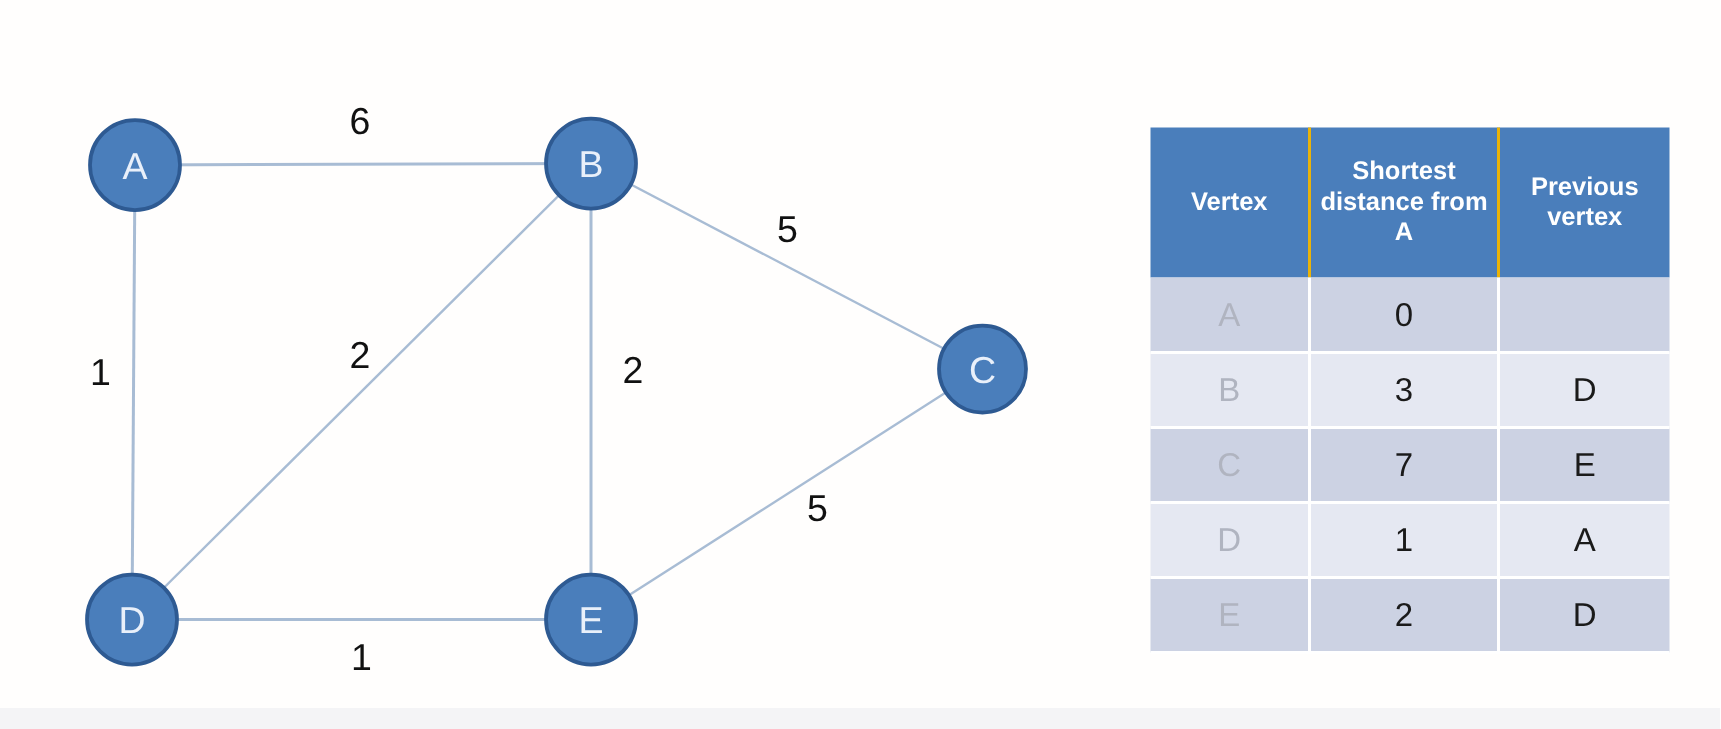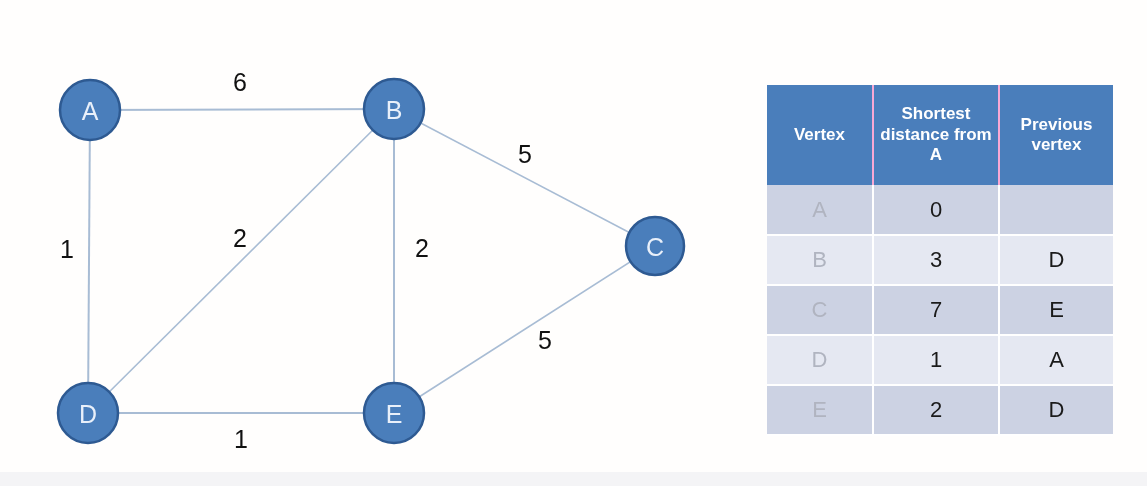--- a/index.html
+++ b/index.html
@@ -76,21 +76,21 @@
   #result-table th {
     background: #4a7ebb;
     color: #ffffff;
     font-size: 17px;
     font-weight: bold;
     line-height: 1.2;
     padding: 10px 4px;
     height: 100px;
     vertical-align: middle;
     text-align: center;
-    border-right: 2px solid #f9a8d4;
+    border-right: 2px solid #eab308;
     box-sizing: border-box;
   }
   #result-table th:last-child { border-right: none; }
 
   #result-table td {
     height: 50px;
     text-align: center;
     vertical-align: middle;
     font-size: 22px;
     color: #1a1a1a;

